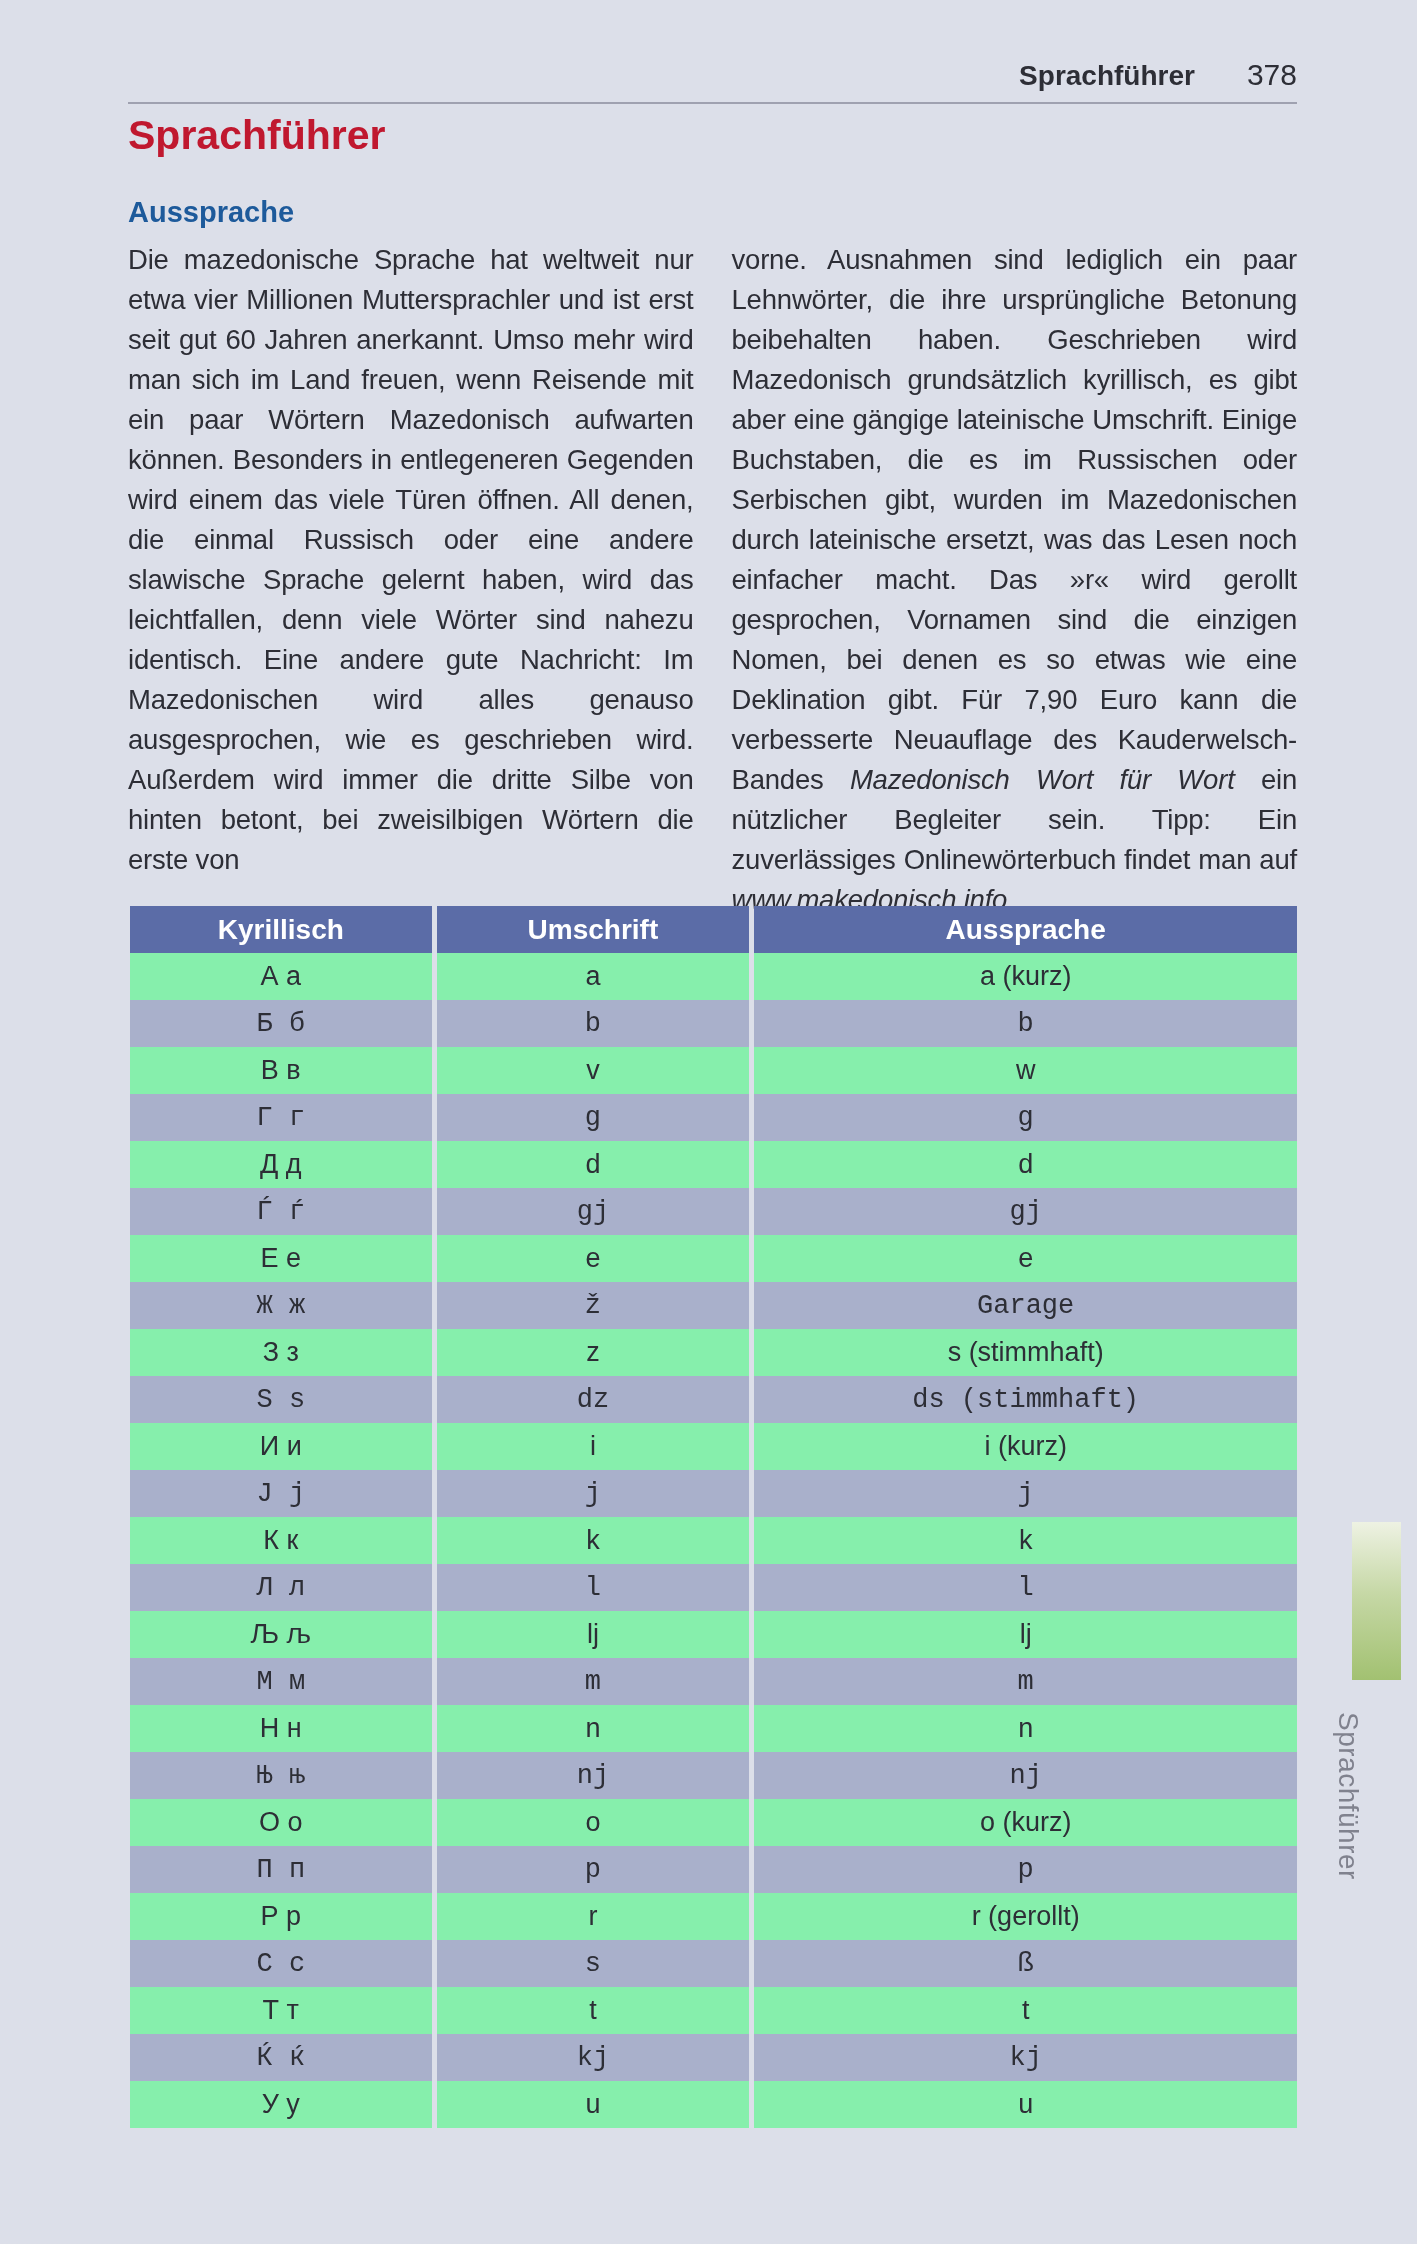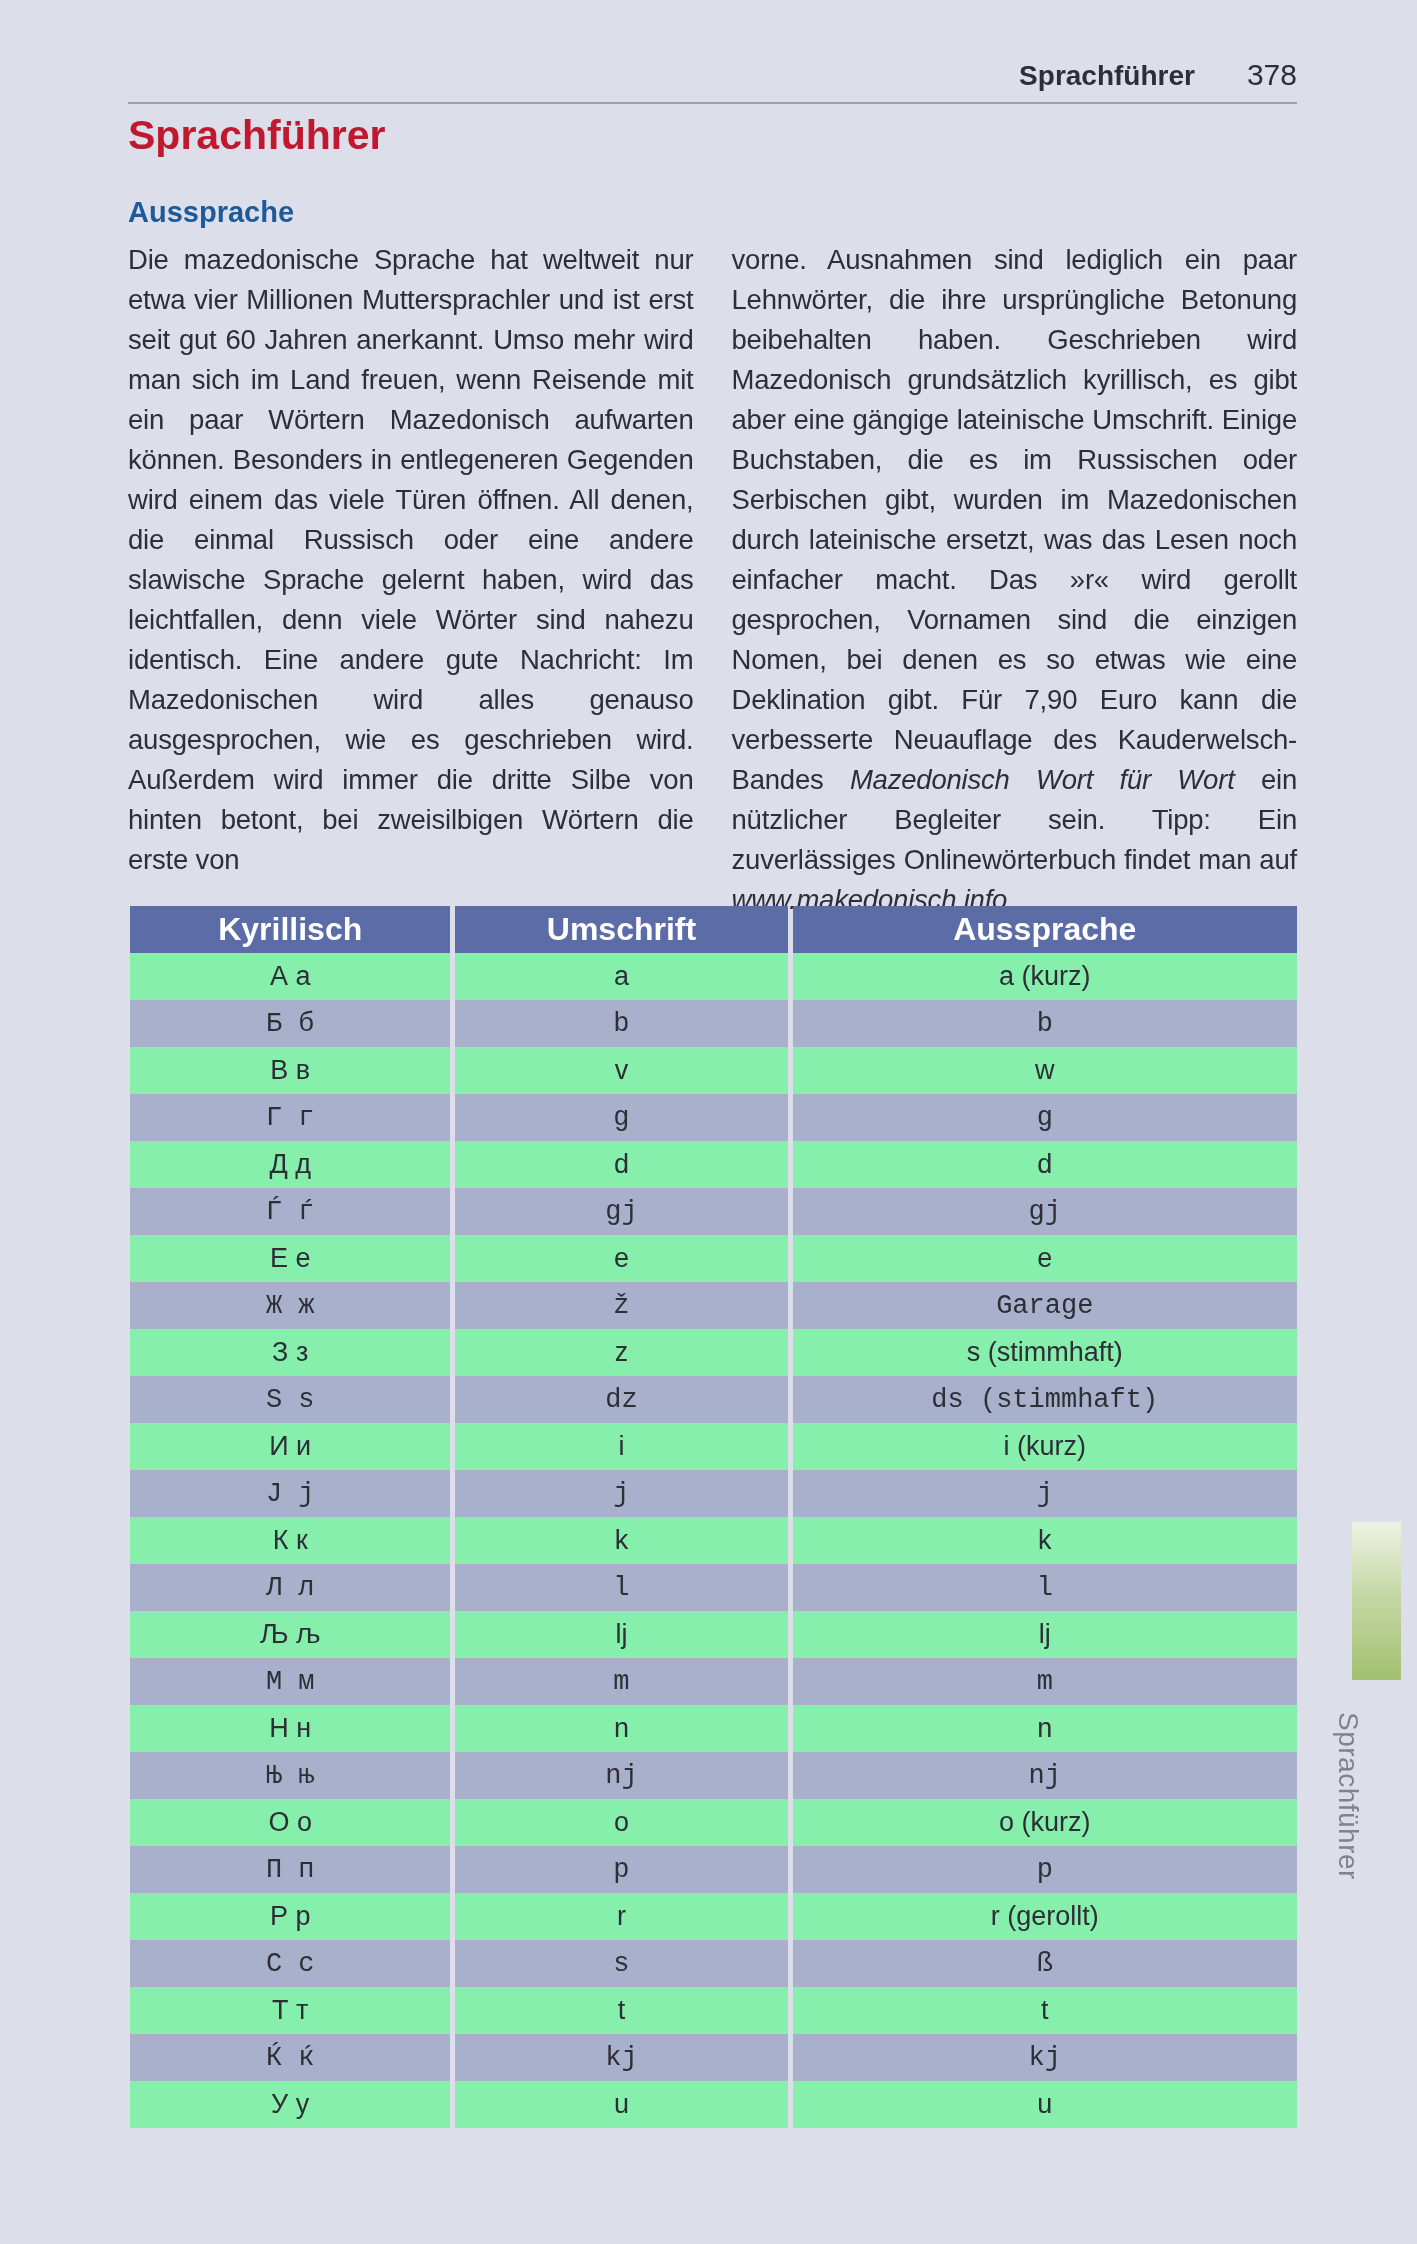--- a/index.html
+++ b/index.html
@@ -91,21 +91,21 @@
   .alphabet-table td {
     height: 47px;
     padding: 0;
     text-align: center;
     vertical-align: middle;
   }
   .alphabet-table th {
     background: #5b6ca7;
     color: #ffffff;
     font-weight: bold;
-    font-size: 32px;
+    font-size: 28px;
   }
   .alphabet-table tr.light td { background: #86efac; }
   .alphabet-table tr.dark  td { background: #a9b0cb; font-family: Liberation Mono, monospace; }
 
   
   .side-tab {
     position: absolute;
     left: 1352px;
     top: 1522px;
     width: 49px;

